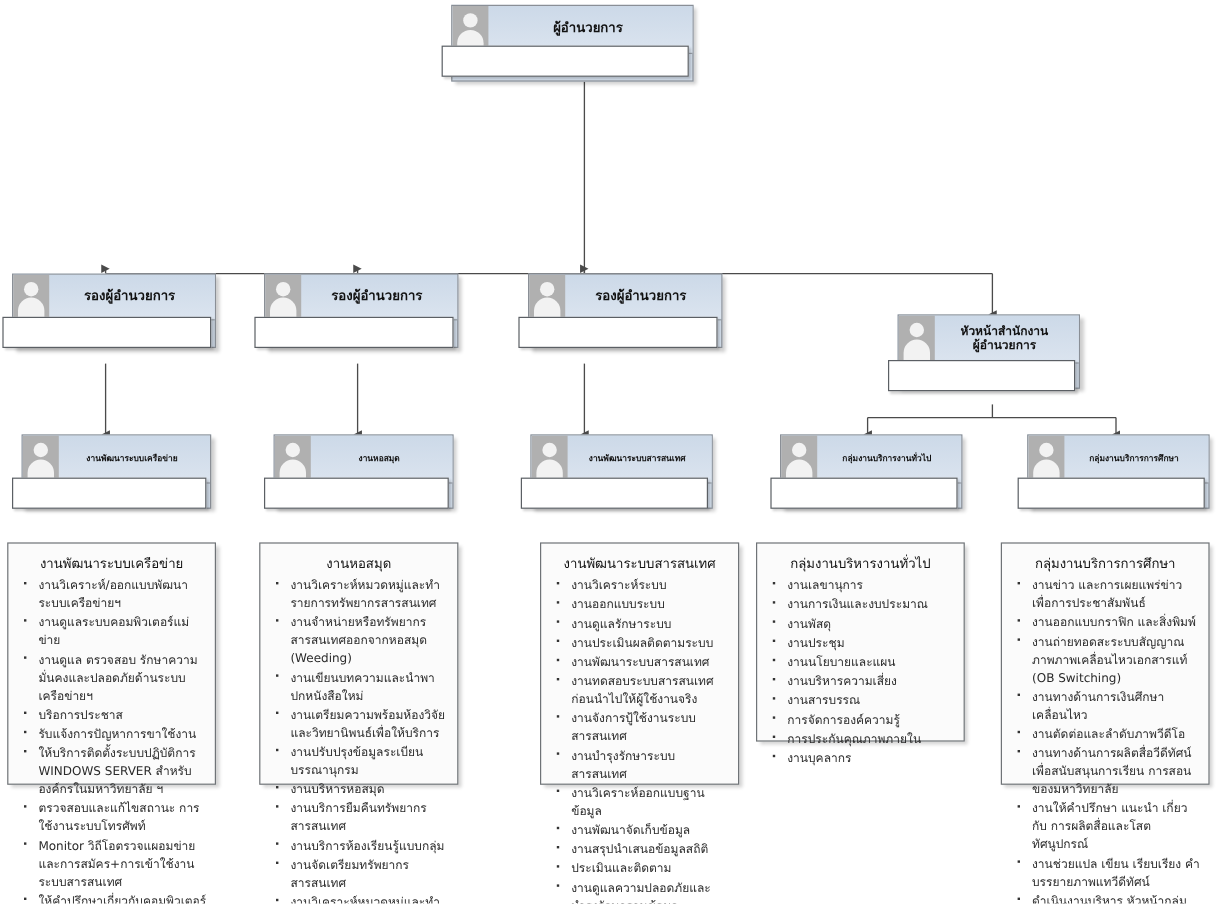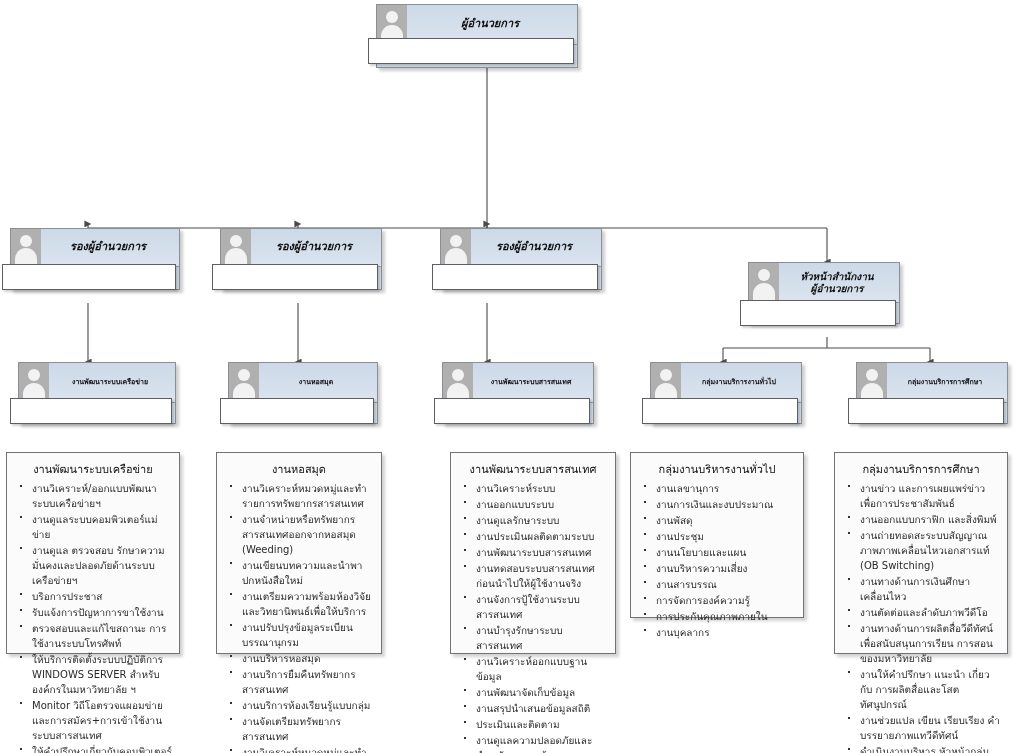--- a/index.html
+++ b/index.html
@@ -83,21 +83,20 @@
     width: 22px;
     height: 22px;
     margin-left: -11px;
     border-radius: 11px 11px 0 0;
     background: #f2f2f2;
   }
   .org-card .card-title {
     flex: 1 1 auto;
     text-align: center;
     font-weight: bold;
-    font-style: italic;
     font-size: 11px;
     line-height: 1.15;
     padding: 0 4px 0 0;
     color: #111111;
     white-space: pre-line;
   }
   .org-card.small-title .card-title {
     font-size: 7px;
     font-weight: bold;
     font-style: normal;
@@ -337,22 +336,22 @@
   </div>
 
   <div class="detail-panel" style="left:6px; top:452px; width:174px; height:202px;">
     <div class="panel-title">งานพัฒนาระบบเครือข่าย</div>
     <ul class="panel-list">
         <li>งานวิเคราะห์/ออกแบบพัฒนาระบบเครือข่ายฯ</li>
         <li>งานดูแลระบบคอมพิวเตอร์แม่ข่าย</li>
         <li>งานดูแล ตรวจสอบ รักษาความมั่นคงและปลอดภัยด้านระบบเครือข่ายฯ</li>
         <li>บริอการประชาส</li>
         <li>รับแจ้งการปัญหาการขาใช้งาน</li>
+        <li>ให้บริการติดตั้งระบบปฏิบัติการ WINDOWS SERVER สำหรับองค์กรในมหาวิทยาลัย ฯ</li>
         <li>ตรวจสอบและแก้ไขสถานะ การใช้งานระบบโทรศัพท์</li>
-        <li>ให้บริการติดตั้งระบบปฏิบัติการ WINDOWS SERVER สำหรับองค์กรในมหาวิทยาลัย ฯ</li>
         <li>Monitor วิถีโอตรวจแผอมข่ายและการสมัคร+การเข้าใช้งานระบบสารสนเทศ</li>
         <li>ให้คำปรึกษาเกี่ยวกับคอมพิวเตอร์และอุปกรณ์ต่อพ่วงแก่นักศึกษาและบุคลากร</li>
       </ul>
   </div>
 
   <div class="detail-panel" style="left:216px; top:452px; width:166px; height:202px;">
     <div class="panel-title">งานหอสมุด</div>
     <ul class="panel-list">
         <li>งานวิเคราะห์หมวดหมู่และทำรายการทรัพยากรสารสนเทศ</li>
         <li>งานจำหน่ายหรือทรัพยากรสารสนเทศออกจากหอสมุด (Weeding)</li>

